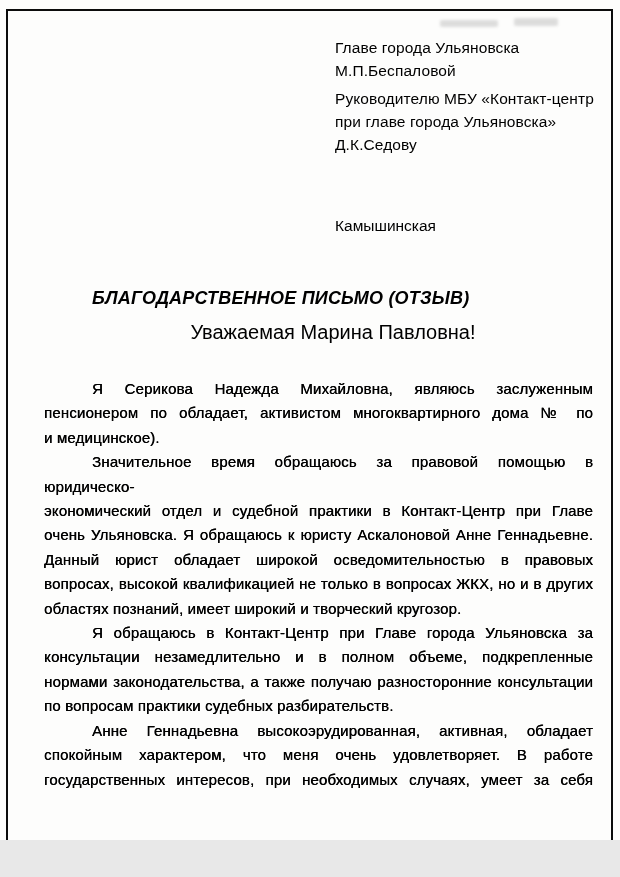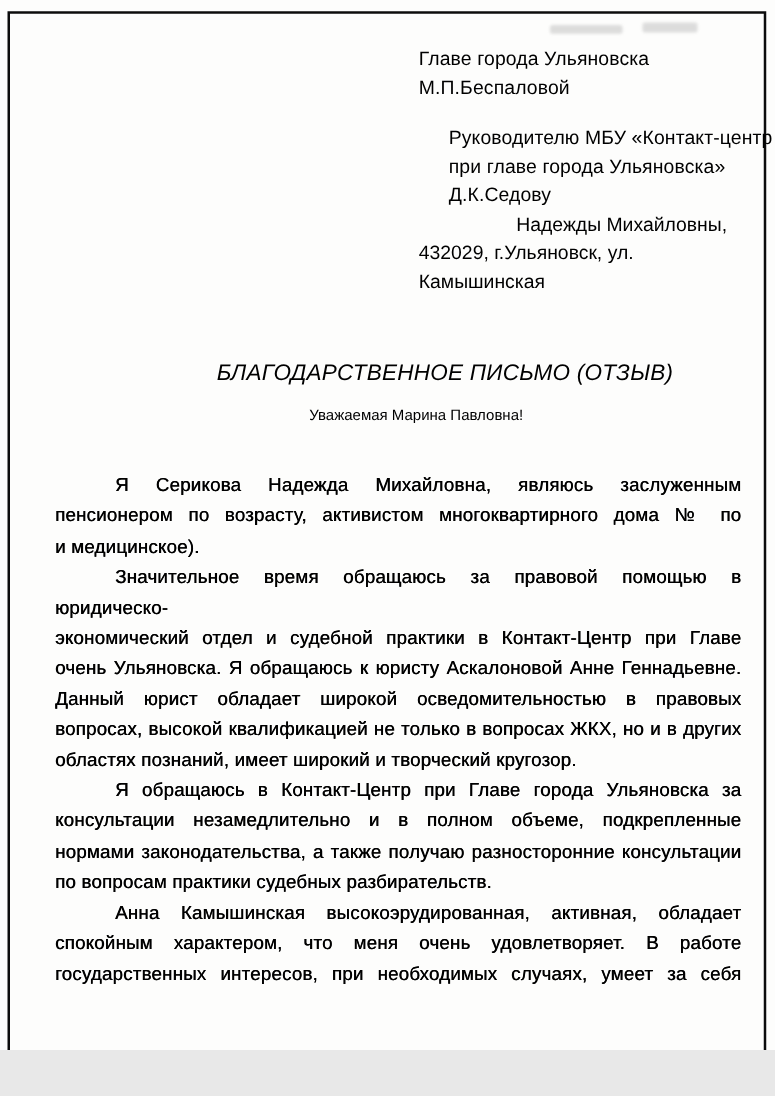--- a/index.html
+++ b/index.html
@@ -36,45 +36,44 @@
   .scan-artifact .smudge2 { left:74px; top:2px; width:44px; height:8px; }
 
   .addr-block {
     position: absolute;
     left: 335px;
     font-size: 15.5px;
     line-height: 23px;
     letter-spacing: .1px;
   }
   .addr-primary   { top: 36px; }
-  .addr-secondary { top: 99px; margin-left: 24px; }
+  .addr-secondary { top: 87px; }
   .sender-name    { position:absolute; left:413px; top:172px; font-size:15.5px; }
   .sender-addr1   { position:absolute; left:335px; top:194px; font-size:15.5px; }
   .sender-addr2   { position:absolute; left:335px; top:217px; font-size:15.5px; }
 
   .letter-title {
     position: absolute;
     left: 0; top: 288px;
     width: 620px;
     padding-left: 92px;
     box-sizing: border-box;
-    text-align: center;
     font-size: 18px;
-    font-weight: normal;
+    font-weight: bold;
     font-style: italic;
     letter-spacing: .2px;
   }
   .salutations {
     position: absolute;
     left: 0; top: 319px;
     width: 620px;
     padding-left: 46px;
     box-sizing: border-box;
     text-align: center;
-    font-size: 12px;
+    font-size: 20px;
     line-height: 27.5px;
   }
   .body-text {
     position: absolute;
     left: 44px; top: 377px;
     width: 549px;
     font-size: 15px;
     line-height: 24.4px;
     letter-spacing: .15px;
     text-shadow: 0.3px 0 0 currentColor; 
@@ -99,50 +98,48 @@
       <div class="addr-line first">Главе города Ульяновска</div>
       <div class="addr-line last">М.П.Беспаловой</div>
     </div>
 
   <div class="addr-block addr-secondary">
       <div class="addr-line first">Руководителю МБУ «Контакт-центр</div>
       <div class="addr-line">при главе города Ульяновска»</div>
       <div class="addr-line last">Д.К.Седову</div>
     </div>
 
-  <div class="sender-name">Надежды Михайловны,</div>
-  <div class="sender-addr1">432029, г.Ульяновск, ул.</div>
   <div class="sender-addr2">Камышинская</div>
 
   <div class="letter-title">БЛАГОДАРСТВЕННОЕ ПИСЬМО (ОТЗЫВ)</div>
 
   <div class="salutations">
       <div class="salutation-line first">Уважаемая Марина Павловна!</div>
     </div>
 
   <div class="body-text">
     <div class="para left-last">
         <div class="line first">Я Серикова Надежда Михайловна, являюсь заслуженным</div>
-        <div class="line">пенсионером по возрасту, активистом многоквартирного дома № по</div>
+        <div class="line">пенсионером по обладает, активистом многоквартирного дома № по</div>
         <div class="line last">и медицинское).</div>
       </div>
     <div class="para left-last">
         <div class="line first">Значительное время обращаюсь за правовой помощью в юридическо-</div>
         <div class="line">экономический отдел и судебной практики в Контакт-Центр при Главе</div>
         <div class="line">очень Ульяновска. Я обращаюсь к юристу Аскалоновой Анне Геннадьевне.</div>
         <div class="line">Данный юрист обладает широкой осведомительностью в правовых</div>
         <div class="line">вопросах, высокой квалификацией не только в вопросах ЖКХ, но и в других</div>
         <div class="line last">областях познаний, имеет широкий и творческий кругозор.</div>
       </div>
     <div class="para left-last">
         <div class="line first">Я обращаюсь в Контакт-Центр при Главе города Ульяновска за</div>
         <div class="line">консультации незамедлительно и в полном объеме, подкрепленные</div>
         <div class="line">нормами законодательства, а также получаю разносторонние консультации</div>
         <div class="line last">по вопросам практики судебных разбирательств.</div>
       </div>
     <div class="para">
-        <div class="line first">Анна Камышинская высокоэрудированная, активная, обладает</div>
+        <div class="line first">Анне Геннадьевна высокоэрудированная, активная, обладает</div>
         <div class="line">спокойным характером, что меня очень удовлетворяет. В работе</div>
         <div class="line last">государственных интересов, при необходимых случаях, умеет за себя</div>
       </div>
   </div>
 
 </div>
 
 </body></html>

